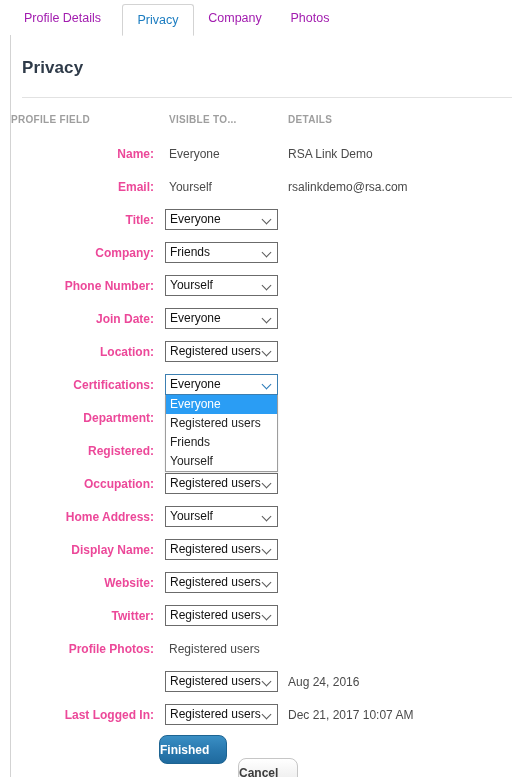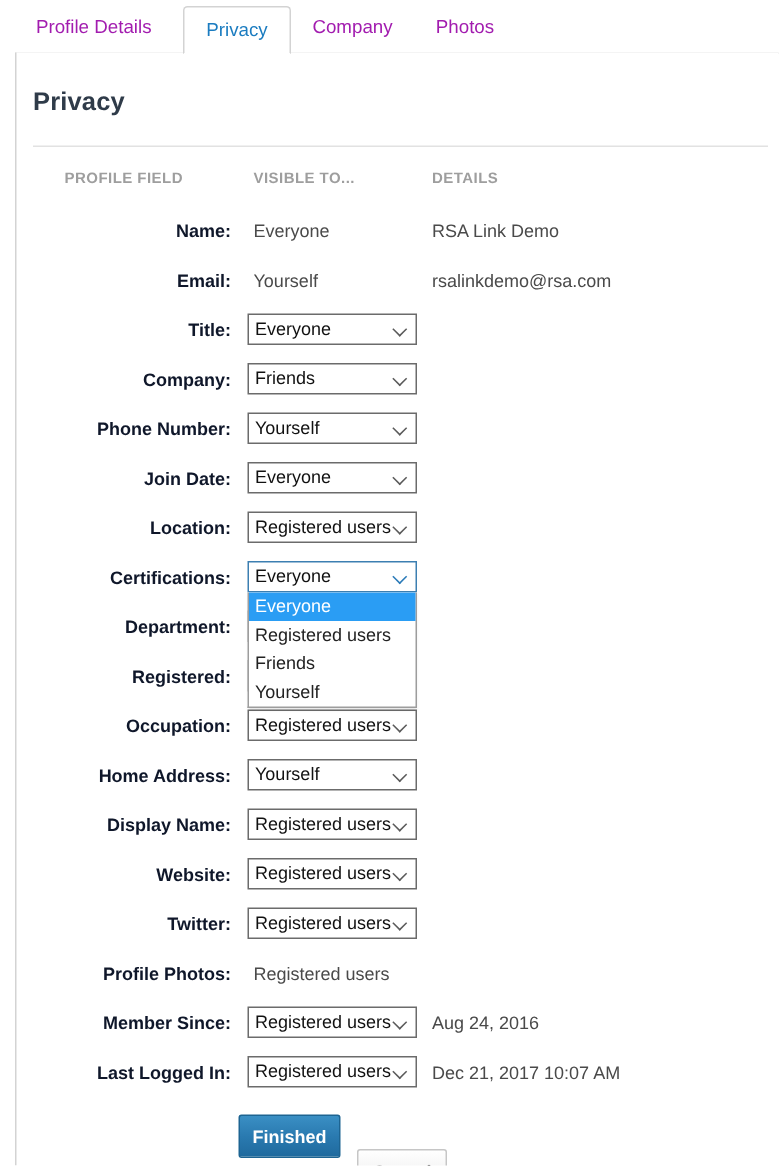--- a/index.html
+++ b/index.html
@@ -139,29 +139,29 @@
   .row-head { height: 30px; }
   .row-head .col-label,
   .row-head .col-visible,
   .row-head .col-details {
     font-size: 10px;
     font-weight: bold;
     color: #9e9e9e;
     letter-spacing: 0.3px;
     line-height: 14px;
   }
-  .row-head .col-label   { text-align: center; }
+  .row-head .col-label   { text-align: left; }
   .row-head .col-visible { left: 158px; }
   .row-head .col-details { left: 277px; }
 
   
   .row-data .col-label {
     font-size: 12px;
     font-weight: bold;
-    color: #0f172a;
+    color: #ec4899;
     line-height: 22px;
   }
   .row-data .col-visible-text {
     position: absolute;
     left: 158px;
     font-size: 12px;
     color: #4a4a4a;
     line-height: 22px;
     white-space: nowrap;
   }
@@ -248,27 +248,26 @@
   
   .footer {
     position: absolute;
     left: 0;
     top: 700px;
     width: 513px;
     height: 42px;
   }
   .btn {
     position: absolute;
-    top: 8px;
+    top: 0;
     height: 29px;
     line-height: 28px;
     font-size: 12px;
     font-weight: bold;
-    text-align: center;
-    border-radius: 2px;
+    border-radius: 8px;
     box-sizing: border-box;
     cursor: pointer;
     white-space: nowrap;
   }
   .btn-primary {
     left: 148px;
     width: 68px;
     color: #ffffff;
     background: linear-gradient(to bottom, #3a8fc4 0%, #2a7ab0 50%, #1f6a9e 100%);
     border: 1px solid #1d6492;
@@ -429,21 +428,20 @@
           <span class="chev"></span>
         </div>
       </div>
 
       <div class="row row-data">
         <div class="col-label">Profile Photos:</div>
         <div class="col-visible-text">Registered users</div>
       </div>
 
       <div class="row row-data">
-        <div class="col-label">Member Since:</div>
         <div class="sel">
           <span>Registered users</span>
           <span class="chev"></span>
         </div>
         <div class="col-details">Aug 24, 2016</div>
       </div>
 
       <div class="row row-data">
         <div class="col-label">Last Logged In:</div>
         <div class="sel">

